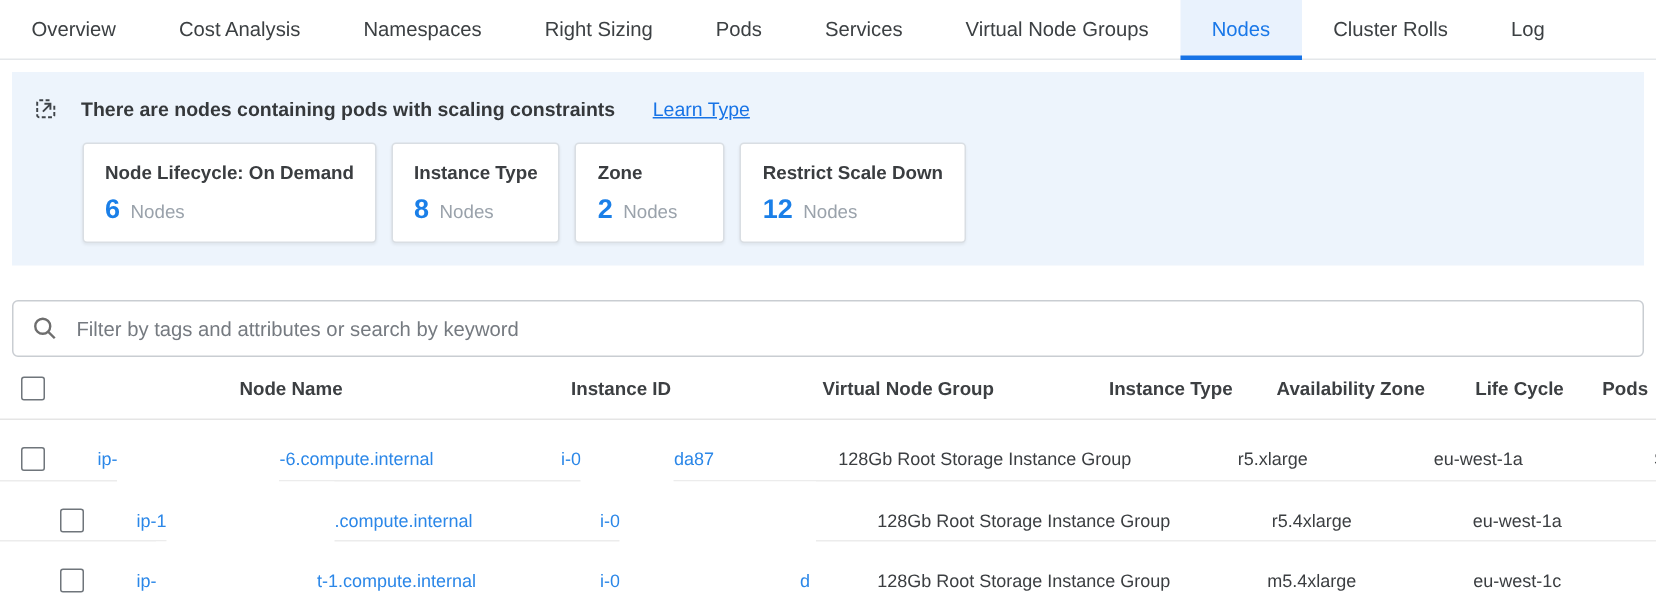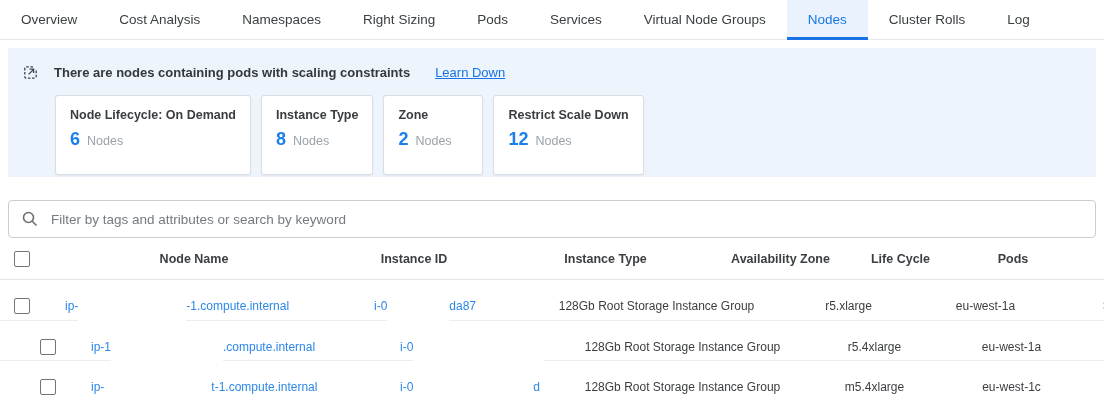--- a/index.html
+++ b/index.html
@@ -21,21 +21,21 @@
 
   
   .banner { margin:8px 8px 0 8px; background:#edf4fc; padding:16px 14px 17px 14px; height:129px; }
   .alert-row { display:flex; align-items:center; gap:15px; }
   .alert-icon { width:17px; height:17px; flex:none; display:flex; }
   .alert-text { font-size:13px; font-weight:700; color:#35383b; }
   .alert-link { font-size:13px; color:#1773e6; text-decoration:underline; margin-left:10px; cursor:pointer; }
   .cards { display:flex; gap:10px; margin:14px 0 0 33px; }
   .card {
     background:#fff; border:1px solid #d9dee3; border-radius:3px;
-    padding:12px 14px 24px 14px; box-shadow:0 1px 2px rgba(0,0,0,.06); min-width:100px;
+    padding:12px 14px 11px 14px; box-shadow:0 1px 2px rgba(0,0,0,.06); min-width:100px;
   }
   .card-title { font-size:12.5px; font-weight:700; color:#3a3d40; white-space:nowrap; }
   .card-value { margin-top:7px; display:flex; align-items:baseline; gap:7px; }
   .card-num { font-size:18px; color:#1a7fe8; font-weight:600; }
   .card-unit { font-size:12.5px; color:#9aa2ab; }
 
   
   .filterbox {
     margin:23px 8px 0 8px; height:38px; border:1px solid #c9cdd2; border-radius:4px;
     display:flex; align-items:center; padding:0 12px; gap:10px; background:#fff;
@@ -86,21 +86,21 @@
 
 <section class="banner">
   <div class="alert-row">
     <span class="alert-icon">
       <svg viewBox="0 0 17 17" width="17" height="17">
         <path d="M11 2.8 H4.2 a1.4 1.4 0 0 0 -1.4 1.4 V12.8 a1.4 1.4 0 0 0 1.4 1.4 H12.8 a1.4 1.4 0 0 0 1.4 -1.4 V6" fill="none" stroke="#3f4449" stroke-width="1.3" stroke-dasharray="2.6 1.6"></path>
         <path d="M6.6 10.4 L11.4 5.6 M7.6 5.1 h4 v4" fill="none" stroke="#3f4449" stroke-width="1.3"></path>
       </svg>
     </span>
     <span class="alert-text">There are nodes containing pods with scaling constraints</span>
-    <a class="alert-link">Learn Down</a>
+    <a class="alert-link">Learn Type</a>
   </div>
 
   <div class="cards">
     <div class="card">
       <div class="card-title">Node Lifecycle: On Demand</div>
       <div class="card-value">
         <span class="card-num">6</span>
         <span class="card-unit">Nodes</span>
       </div>
     </div>
@@ -138,34 +138,35 @@
   <input type="text" value="" placeholder="Filter by tags and attributes or search by keyword" style="">
 </div>
 
 <div>
   <div class="grid-cols thead">
     <div>
         <div class="cb"></div>
       </div>
     <div>Node Name</div>
     <div>Instance ID</div>
+    <div>Virtual Node Group</div>
     <div>Instance Type</div>
     <div>Availability Zone</div>
     <div>Life Cycle</div>
     <div>Pods</div>
   </div>
 
   <div class="grid-cols trow row-0">
     <div>
         <div class="cb"></div>
       </div>
     <div class="frag-cell">
       <span class="link">ip-</span>
       <span class="gap gap-name"></span>
-      <span class="link">-1.compute.internal</span>
+      <span class="link">-6.compute.internal</span>
     </div>
     <div class="frag-cell">
       <span class="link">i-0</span>
       <span class="gap gap-id"></span>
       <span class="link">da87</span>
     </div>
     <div class="cell-plain">128Gb Root Storage Instance Group</div>
     <div class="cell-plain">r5.xlarge</div>
     <div class="cell-plain">eu-west-1a</div>
     <div class="cell-plain">Spot</div>

